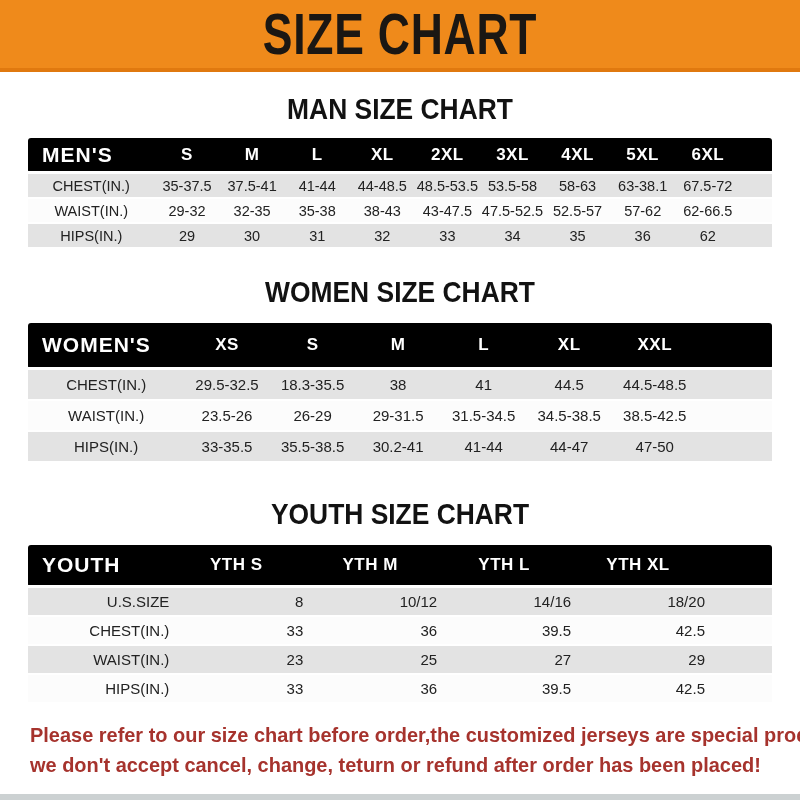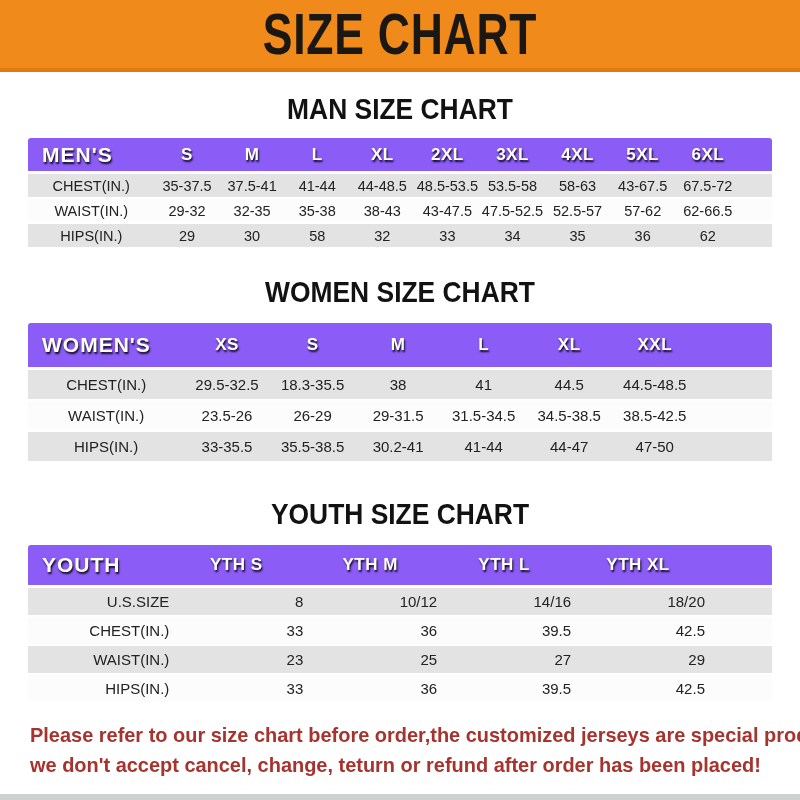--- a/index.html
+++ b/index.html
@@ -21,21 +21,21 @@
   .chart-section h2{
     text-align:center;font-size:30px;font-weight:bold;color:#121212;
     transform:scaleX(.88);white-space:nowrap;
   }
   .sec-men h2{margin:20px 0 12px;}
   .sec-women h2{margin:26px 0 14px;}
   .sec-youth h2{margin:34px 0 14px;}
   
   table.size-table{width:100%;border-collapse:collapse;table-layout:fixed;}
   thead th{
-    background:#8b5cf6;color:#ffffff;font-weight:bold;text-align:center;
+    background:#000000;color:#ffffff;font-weight:bold;text-align:center;
     font-size:17px;letter-spacing:.5px;text-shadow:1px 2px 2px rgba(0,0,0,.9);
     padding:0;
   }
   thead th.label-cell{text-align:left;padding-left:14px;font-size:21px;letter-spacing:1px;}
   thead th:first-child{border-radius:3px 0 0 3px;}
   thead th:last-child{border-radius:0 3px 3px 0;}
   tbody td{
     text-align:center;font-size:15px;color:#222;padding:0;
     border-bottom:2px solid #ffffff;
   }
@@ -104,42 +104,42 @@
         <tbody>
           <tr>
             <td class="row-label">CHEST(IN.)</td>
             <td class="value-cell">35-37.5</td>
             <td class="value-cell">37.5-41</td>
             <td class="value-cell">41-44</td>
             <td class="value-cell">44-48.5</td>
             <td class="value-cell">48.5-53.5</td>
             <td class="value-cell">53.5-58</td>
             <td class="value-cell">58-63</td>
-            <td class="value-cell">43-67.5</td>
+            <td class="value-cell">63-38.1</td>
             <td class="value-cell">67.5-72</td>
             <td class="spacer"></td>
           </tr>
           <tr>
             <td class="row-label">WAIST(IN.)</td>
             <td class="value-cell">29-32</td>
             <td class="value-cell">32-35</td>
             <td class="value-cell">35-38</td>
             <td class="value-cell">38-43</td>
             <td class="value-cell">43-47.5</td>
             <td class="value-cell">47.5-52.5</td>
             <td class="value-cell">52.5-57</td>
             <td class="value-cell">57-62</td>
             <td class="value-cell">62-66.5</td>
             <td class="spacer"></td>
           </tr>
           <tr>
             <td class="row-label">HIPS(IN.)</td>
             <td class="value-cell">29</td>
             <td class="value-cell">30</td>
-            <td class="value-cell">58</td>
+            <td class="value-cell">31</td>
             <td class="value-cell">32</td>
             <td class="value-cell">33</td>
             <td class="value-cell">34</td>
             <td class="value-cell">35</td>
             <td class="value-cell">36</td>
             <td class="value-cell">62</td>
             <td class="spacer"></td>
           </tr>
         </tbody>
       </table>

